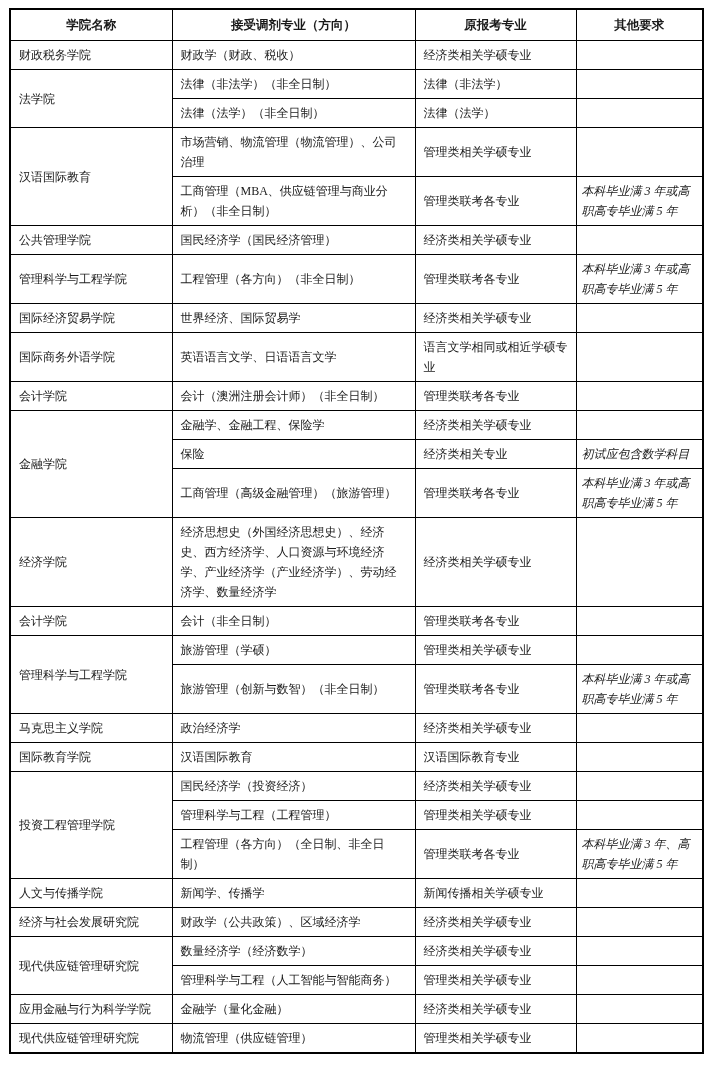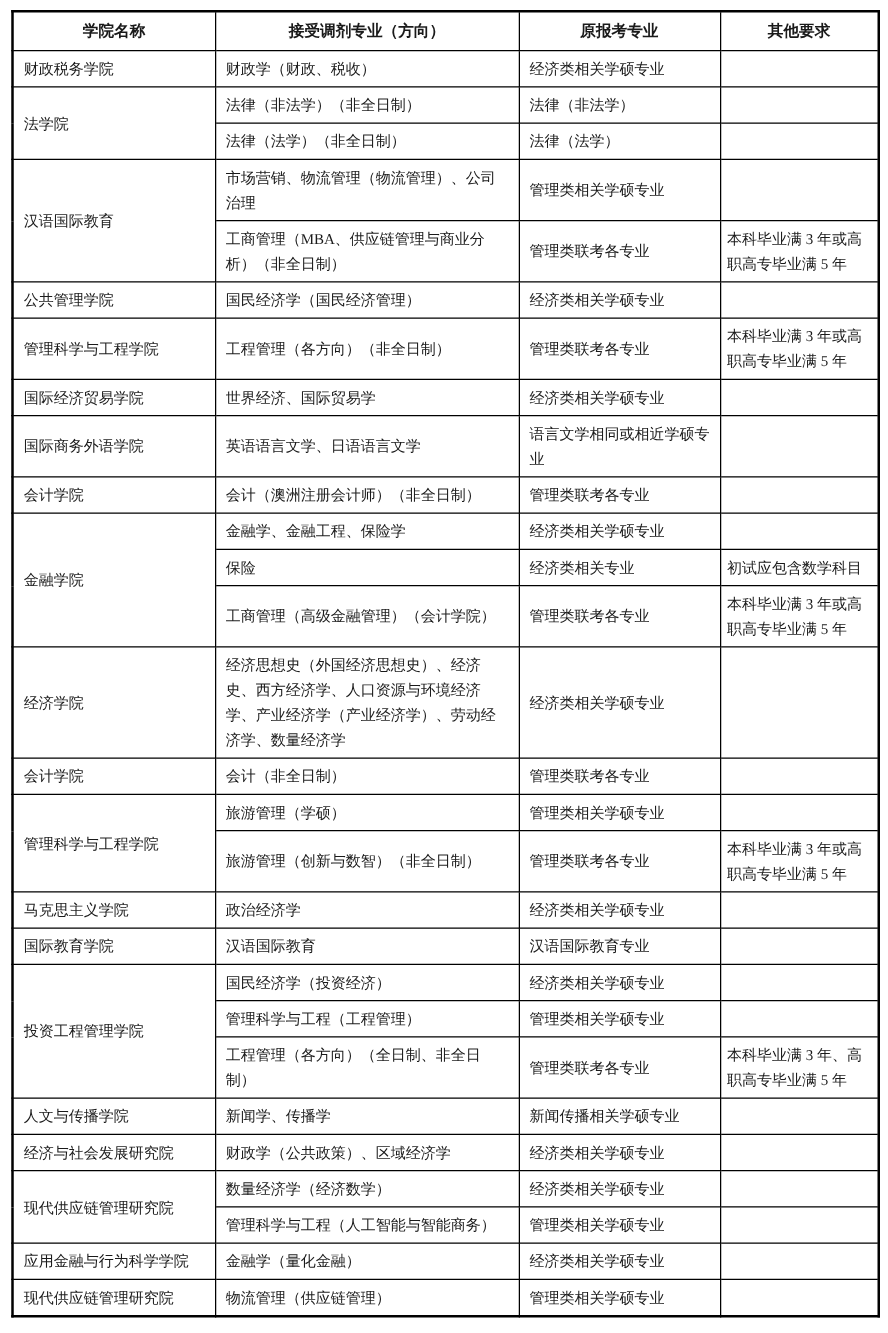--- a/index.html
+++ b/index.html
@@ -37,20 +37,21 @@
     font-size: 12.5px;
     text-align: center;
     height: 22px;
   }
   .transfer-table td {
     text-align: left;
     height: 20px; 
   }
   td.col-req {
     padding: 4px 5px;
+    font-style: italic;
   }
   td b {
     font-weight: normal;
   }
 </style>
 </head>
 <body>
 
 <div class="page">
   <table class="transfer-table">
@@ -132,21 +133,21 @@
           <td class="col-major">金融学、金融工程、保险学</td>
           <td class="col-original">经济类相关<b>学硕</b>专业</td>
           <td class="col-req"></td>
         </tr>
         <tr>
           <td class="col-major">保险</td>
           <td class="col-original">经济类相关专业</td>
           <td class="col-req">初试应包含数学科目</td>
         </tr>
         <tr>
-          <td class="col-major">工商管理（高级金融管理）（会计学院）</td>
+          <td class="col-major">工商管理（高级金融管理）（旅游管理）</td>
           <td class="col-original">管理类联考各专业</td>
           <td class="col-req">本科毕业满 3 年或高职高专毕业满 5 年</td>
         </tr>
         <tr>
           <td class="col-college" rowspan="1">经济学院</td>
           <td class="col-major">经济思想史（外国经济思想史）、经济史、西方经济学、人口资源与环境经济学、产业经济学（产业经济学）、劳动经济学、数量经济学</td>
           <td class="col-original">经济类相关<b>学硕</b>专业</td>
           <td class="col-req"></td>
         </tr>
         <tr>

